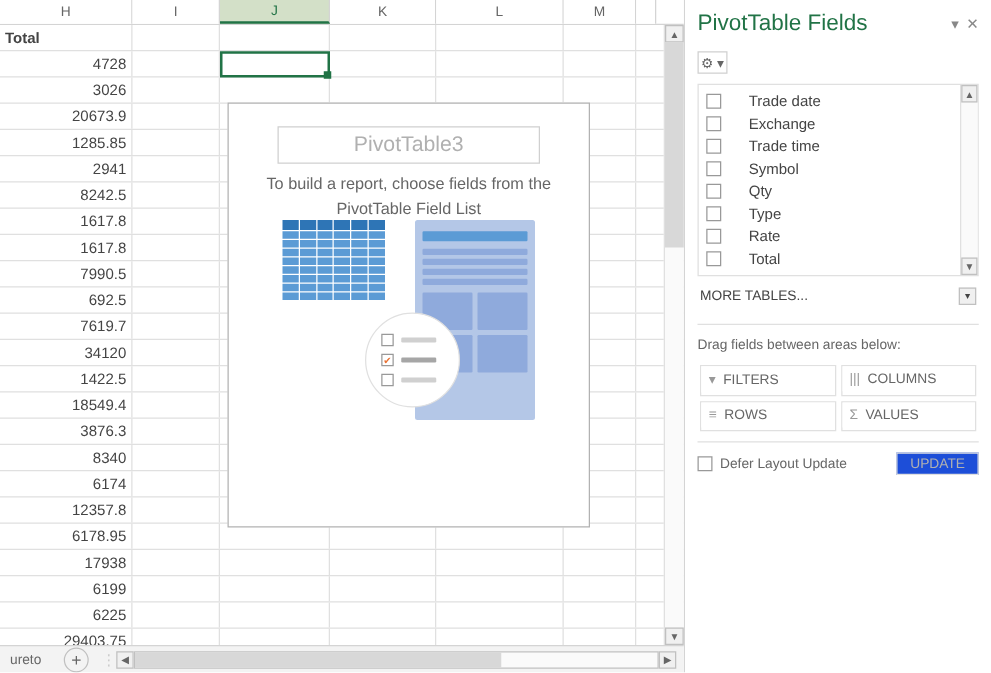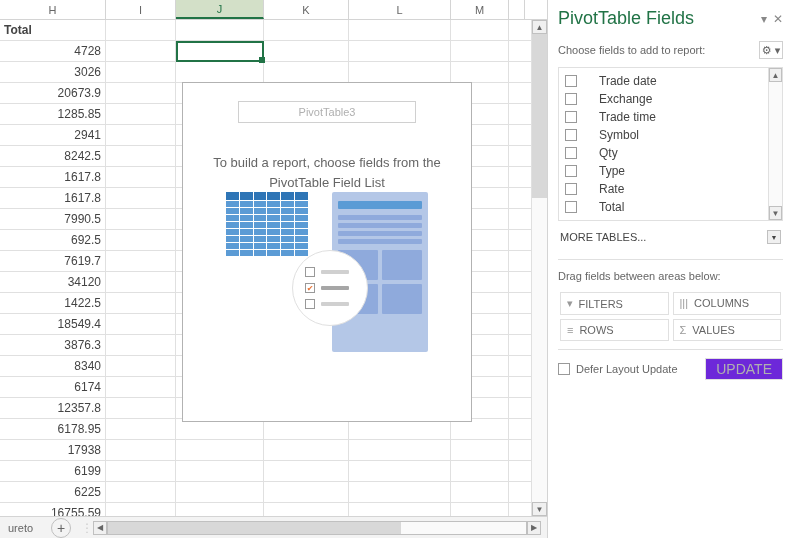--- a/index.html
+++ b/index.html
@@ -12,21 +12,21 @@
 .grid-body { flex: 1; overflow: hidden; position: relative; }
 .rows { position: absolute; top: 0; left: 0; right: 0; }
 .row { height: 21px; display: flex; border-bottom: 1px solid #e0e0e0; }
 .cell { border-right: 1px solid #e0e0e0; padding: 2px 4px; display: flex; align-items: center; font-size: 12px; }
 .cell.num { justify-content: flex-end; }
 .cell.bold { font-weight: bold; }
 .wH{width:106px}.wI{width:70px}.wJ{width:88px}.wK{width:85px}.wL{width:102px}.wM{width:58px}
 .active-cell { position: absolute; top: 21px; left: 176px; width: 88px; height: 21px; border: 2px solid #217346; pointer-events: none; z-index: 5; }
 .fill-handle { position: absolute; bottom: -3px; right: -3px; width: 6px; height: 6px; background: #217346; }
 .pivot-placeholder { position: absolute; top: 62px; left: 182px; width: 290px; height: 340px; border: 1px solid #b2b2b2; background: #fff; z-index: 3; padding: 18px 20px; text-align: center; color: #7a7a7a; }
-.pivot-title { border: 1px solid #d0d0d0; padding: 4px 60px; display: inline-block; margin-bottom: 30px; font-size: 11px; color: #b0b0b0; }
+.pivot-title { border: 1px solid #d0d0d0; padding: 4px 60px; display: inline-block; margin-bottom: 6px; font-size: 17px; color: #b0b0b0; }
 .pivot-msg { font-size: 13px; line-height: 1.5; color: #666; }
 .pivot-art { display: flex; justify-content: center; gap: 24px; align-items: flex-start; }
 .art-table { width: 82px; }
 .art-grid { display: grid; grid-template-columns: repeat(6,1fr); gap: 1px; }
 .art-grid div { height: 6px; background: #5b9bd5; }
 .art-grid .hdr { background: #2e75b6; height: 8px; }
 .art-report { width: 96px; background: #b4c7e7; border-radius: 2px; padding: 6px; height: 160px; }
 .art-bar { height: 5px; background: #8faadc; margin: 3px 0; border-radius: 1px; }
 .art-bar.hdr{background:#5b9bd5;height:8px;margin-bottom:6px}
 .art-boxes { display: grid; grid-template-columns: 1fr 1fr; gap: 4px; margin-top: 6px; }
@@ -59,21 +59,21 @@
 .fl-scroll { position: absolute; right: 0; top: 0; bottom: 0; width: 14px; background: #fafafa; border-left: 1px solid #e0e0e0; display: flex; flex-direction: column; }
 .more-tables { display: flex; justify-content: space-between; align-items: center; font-size: 11px; color: #444; padding: 3px 2px; margin-bottom: 12px; }
 .mt-btn { width: 14px; height: 14px; border: 1px solid #c0c0c0; background: #f0f0f0; display: flex; align-items: center; justify-content: center; font-size: 7px; }
 .drag-msg { font-size: 11px; color: #666; margin-bottom: 8px; border-top: 1px solid #e0e0e0; padding-top: 10px; }
 .areas { display: grid; grid-template-columns: 1fr 1fr; gap: 0; flex: 1; }
 .area { border: 1px solid #e0e0e0; margin: 2px; }
 .area-head { display: flex; align-items: center; gap: 6px; padding: 4px 6px; font-size: 11px; color: #666; background: #fff; }
 .area-icon { font-size: 11px; color: #999; }
 .pane-foot { display: flex; justify-content: space-between; align-items: center; padding-top: 8px; border-top: 1px solid #e0e0e0; margin-top: 6px; }
 .defer { display: flex; align-items: center; gap: 6px; font-size: 11px; color: #666; }
-.update-btn { padding: 2px 10px; font-size: 14px; color: #b0b0b0; border: 1px solid #e0e0e0; background: #6d28d9; }
+.update-btn { padding: 2px 10px; font-size: 11px; color: #b0b0b0; border: 1px solid #e0e0e0; background: #1d4ed8; }
 </style>
 </head>
 <body>
 
 <div class="sheet-area">
   <div class="col-headers">
     <div class="col-header ch-H">H</div>
     <div class="col-header ch-I">I</div>
     <div class="col-header ch-J sel">J</div>
     <div class="col-header ch-K">K</div>
@@ -262,21 +262,21 @@
         </div>
         <div class="row">
           <div class="cell wH num">6225</div>
           <div class="cell wI "></div>
           <div class="cell wJ "></div>
           <div class="cell wK "></div>
           <div class="cell wL "></div>
           <div class="cell wM "></div>
         </div>
         <div class="row">
-          <div class="cell wH num">16755.59</div>
+          <div class="cell wH num">29403.75</div>
           <div class="cell wI "></div>
           <div class="cell wJ "></div>
           <div class="cell wK "></div>
           <div class="cell wL "></div>
           <div class="cell wM "></div>
         </div>
       </div>
     <div class="active-cell">
       <div class="fill-handle"></div>
     </div>
@@ -400,21 +400,20 @@
 
 <div class="pane">
   <div class="pane-head">
     <div class="pane-title">PivotTable Fields</div>
     <div class="pane-icons">
       <span>▾</span>
       <span>✕</span>
     </div>
   </div>
   <div class="pane-sub">
-    <span>Choose fields to add to report:</span>
     <div class="gear-btn">⚙ ▾</div>
   </div>
   <div class="field-list" id="field-list">
     <div class="field-item">
         <span class="field-cb"></span>
         <span>Trade date</span>
       </div>
       <div class="field-item">
         <span class="field-cb"></span>
         <span>Exchange</span>

